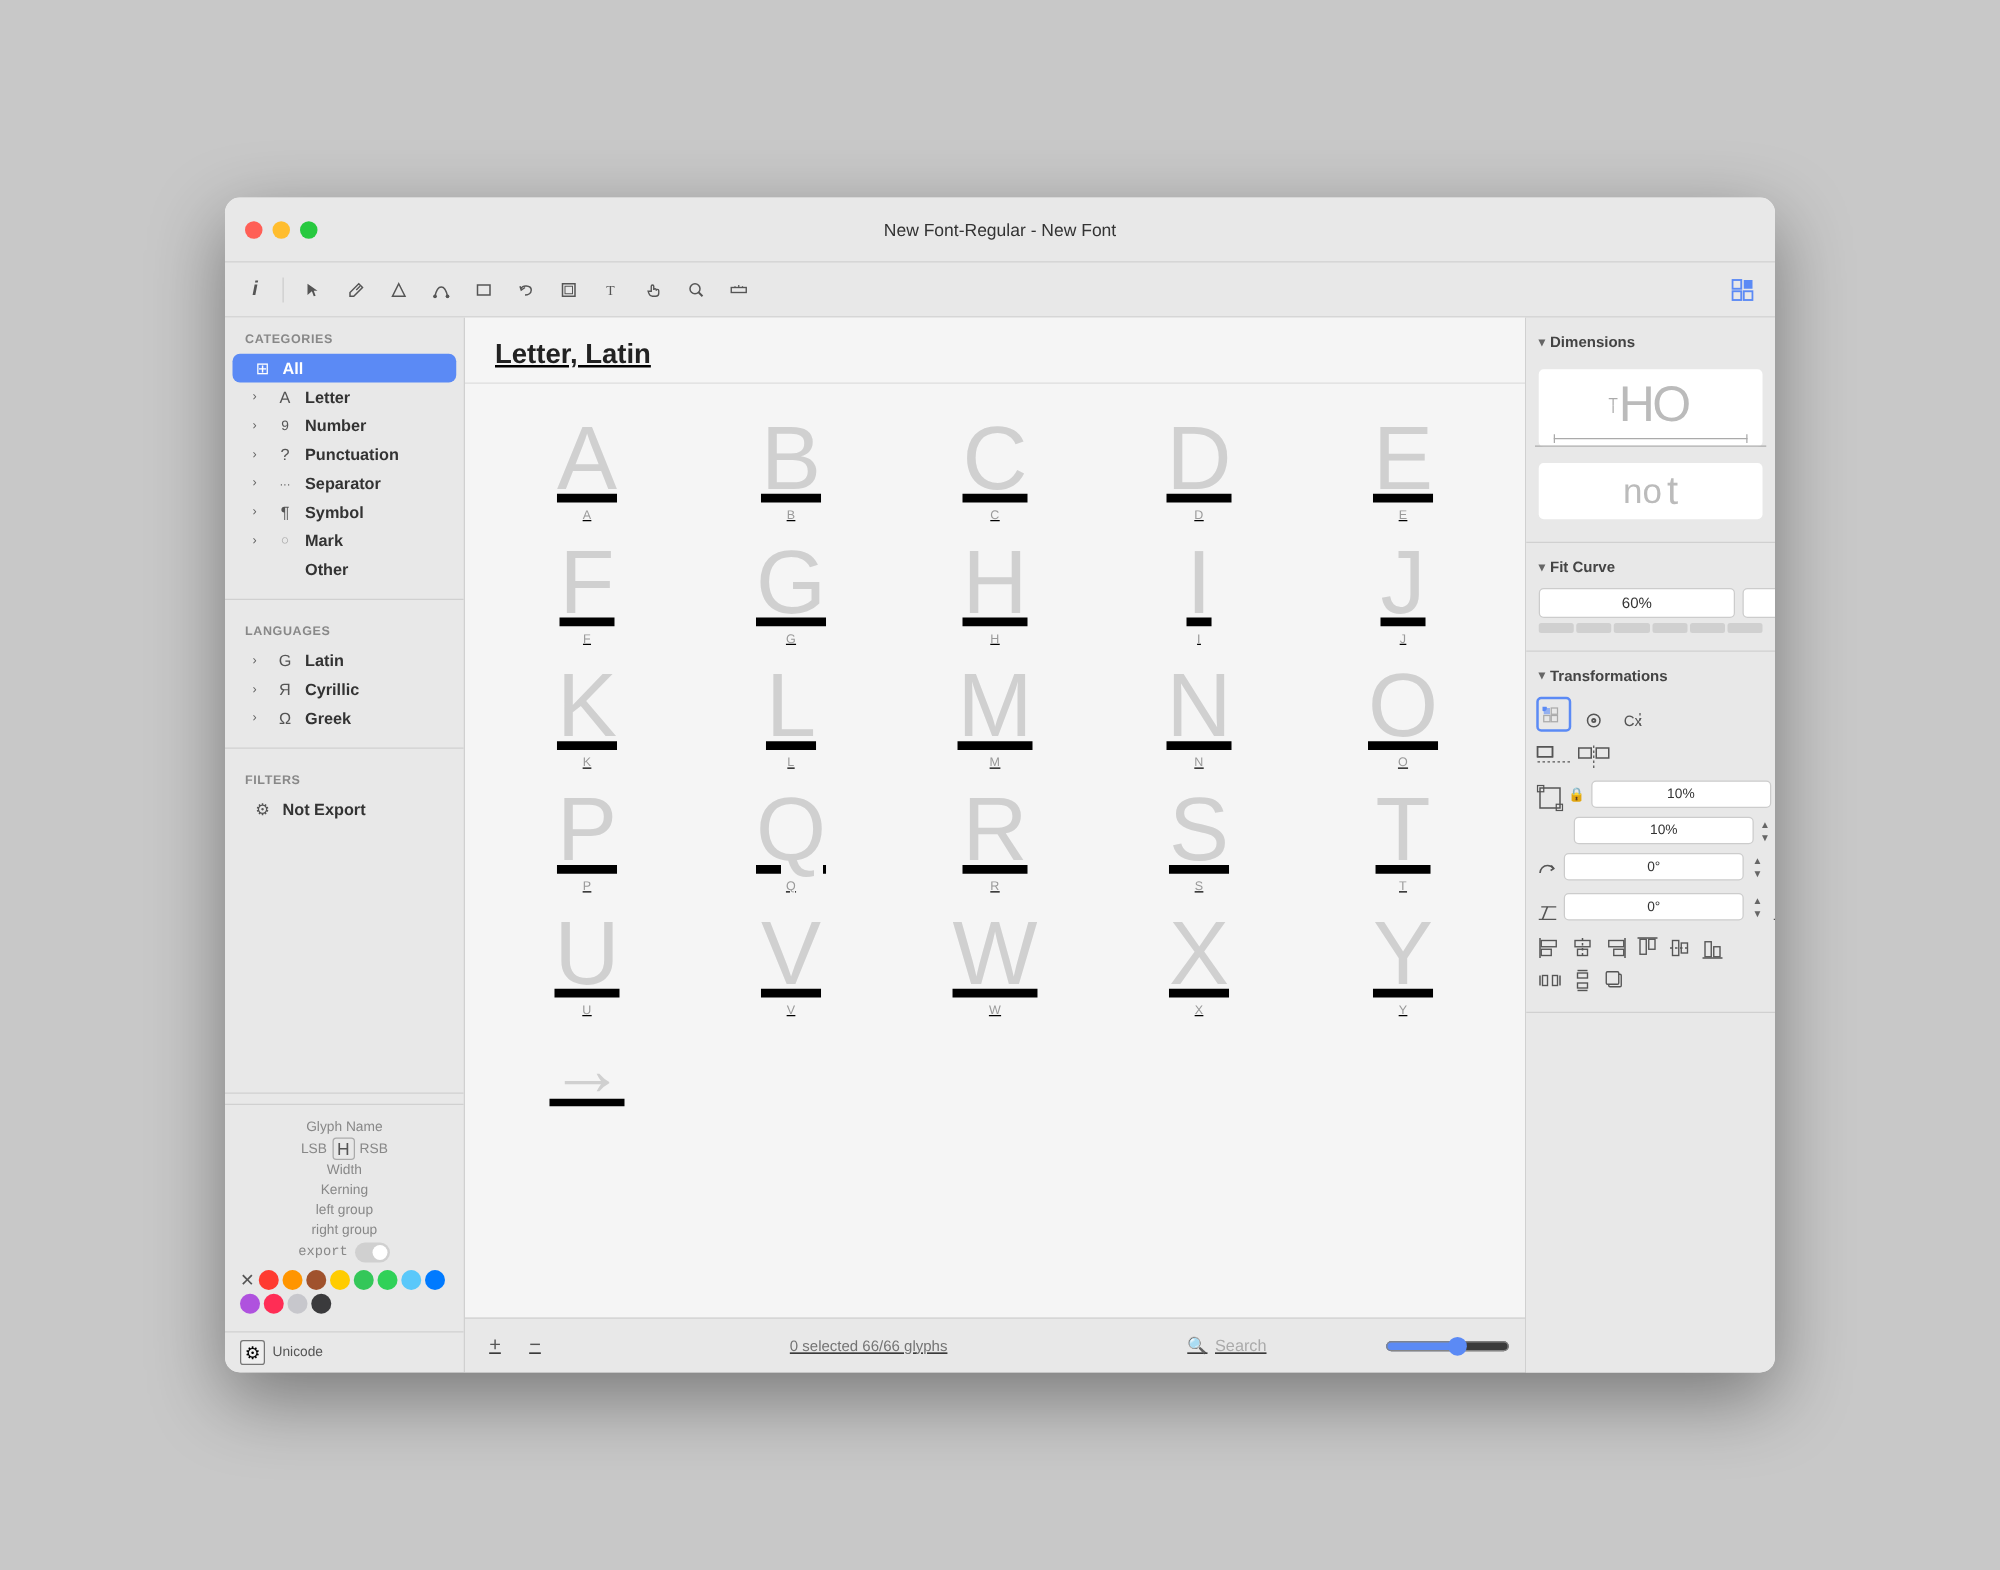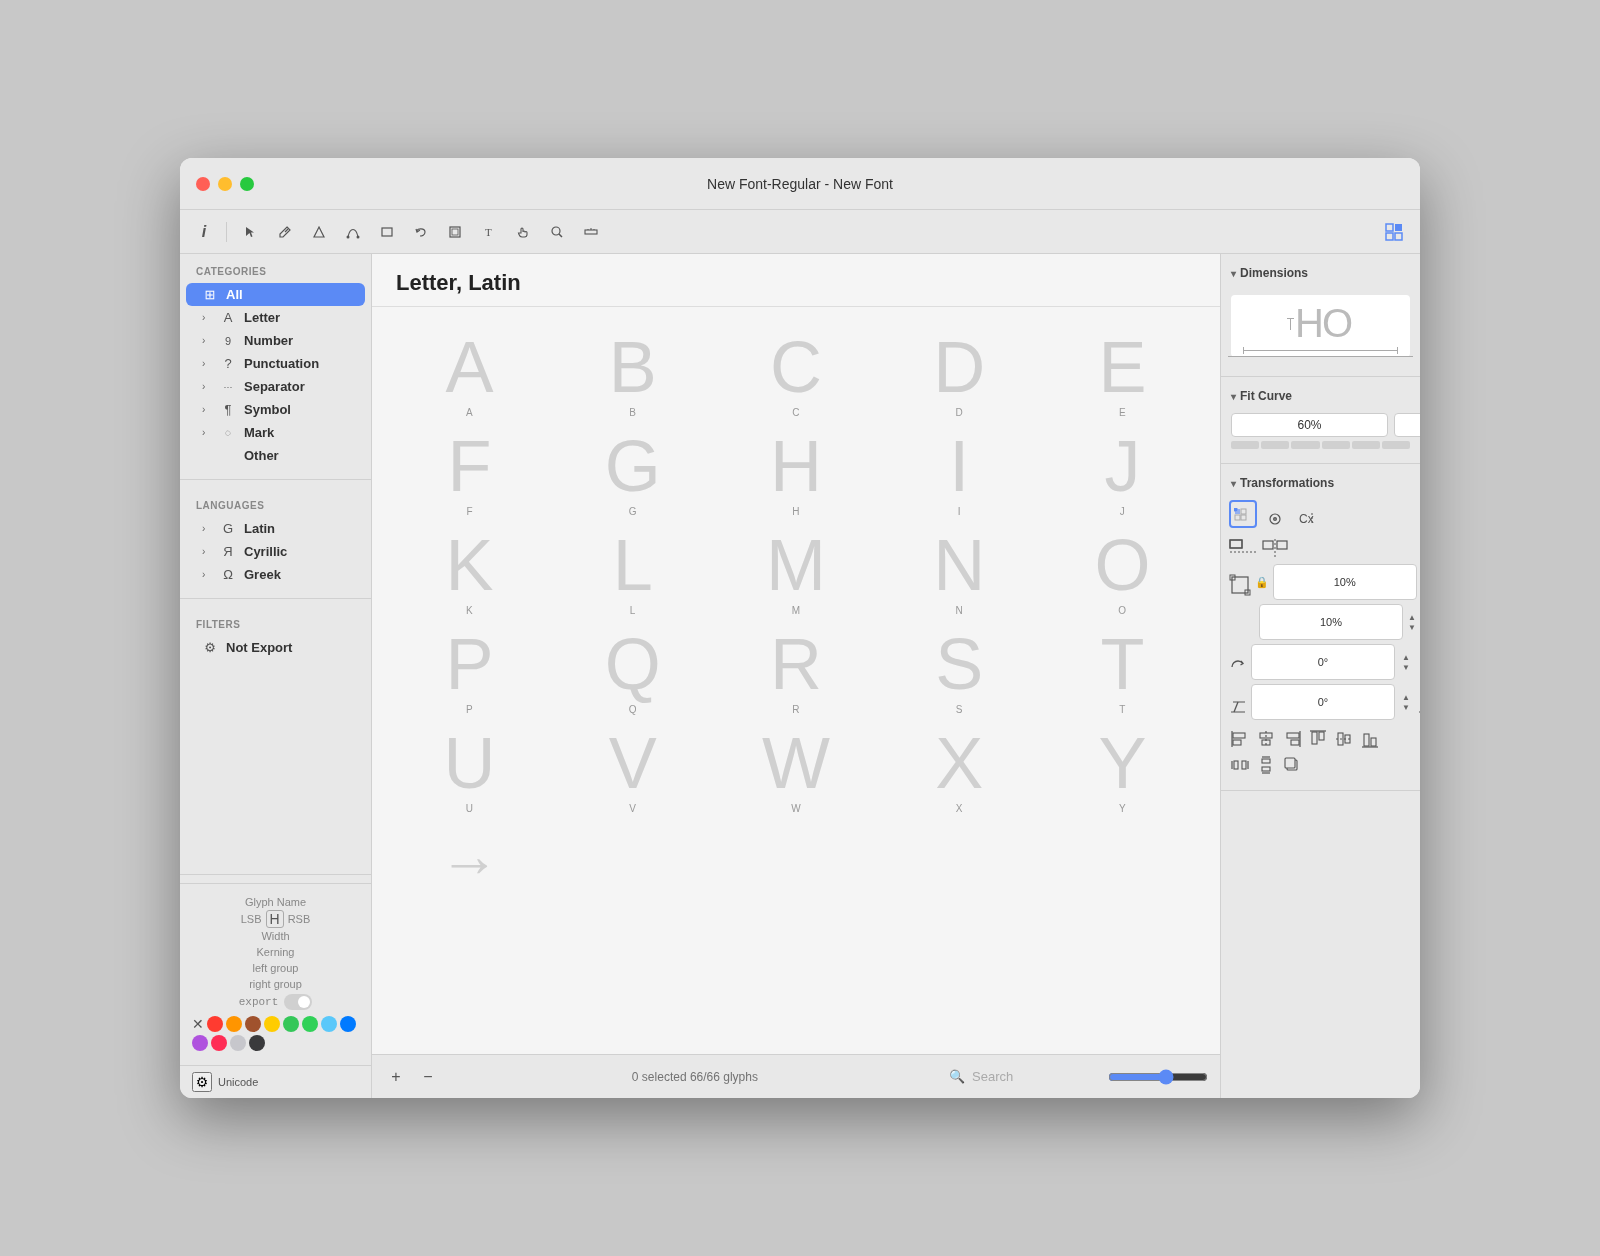--- a/index.html
+++ b/index.html
@@ -211,20 +211,21 @@
       font-size: 14px;
       cursor: pointer;
     }
     
     .main-content {
       flex: 1;
       display: flex;
       flex-direction: column;
       overflow: hidden;
       background: #f5f5f5;
+      text-decoration: underline;
     }
     .content-header {
       padding: 16px 24px 10px 24px;
       border-bottom: 1px solid #ddd;
       background: #f5f5f5;
     }
     .content-header h1 {
       font-size: 22px;
       font-weight: 700;
       color: #222;
@@ -408,21 +409,21 @@
     .transform-btn.active {
       border: 2px solid #5b8af5;
     }
     .transform-input-row {
       display: flex;
       align-items: center;
       gap: 4px;
     }
     .transform-input {
       flex: 1;
-      height: 36px;
+      height: 22px;
       background: white;
       border: 1px solid #ccc;
       border-radius: 4px;
       font-size: 11px;
       text-align: center;
       color: #333;
       outline: none;
     }
     .spinner-btns {
       display: flex;
@@ -863,20 +864,26 @@
               <span style="font-size:40px;color:#bbb;font-weight:300;letter-spacing:-2px;">HO</span>
             </div>
             <div style="display:flex;align-items:center;justify-content:center;margin-top:4px;">
               <div style="height:1px;flex:1;background:#aaa;position:relative;margin:0 4px;">
                 <div style="position:absolute;left:0;top:-3px;bottom:-3px;width:1px;background:#aaa;"></div>
                 <div style="position:absolute;right:0;top:-3px;bottom:-3px;width:1px;background:#aaa;"></div>
               </div>
             </div>
           </div>
 
+          <div style="position:relative;padding:4px 8px;background:white;border-radius:4px;margin:4px 0;">
+            <div style="display:flex;align-items:center;justify-content:center;">
+              <span style="font-size:28px;color:#bbb;font-weight:300;">no</span>
+              <span style="font-size:32px;color:#bbb;font-weight:300;margin-left:4px;">t</span>
+            </div>
+          </div>
         </div>
       </div>
 
       <div class="right-section">
         <div class="right-section-header">
           <span class="chevron">▾</span>
           <span>Fit Curve</span>
         </div>
         <div class="fit-curve-content">
           <div class="fit-row">

